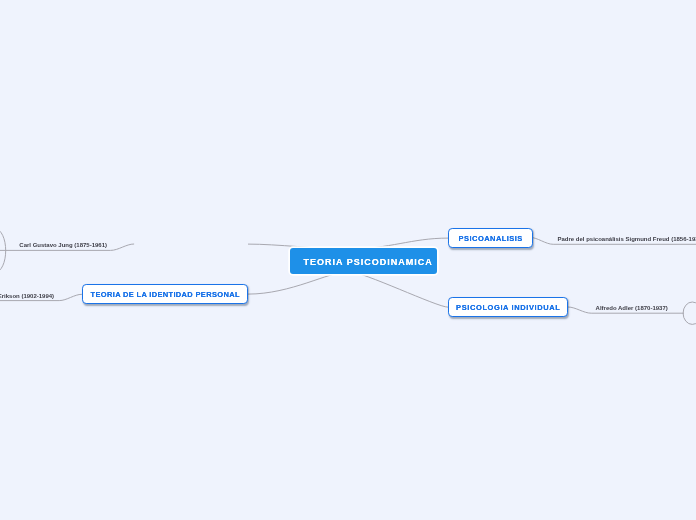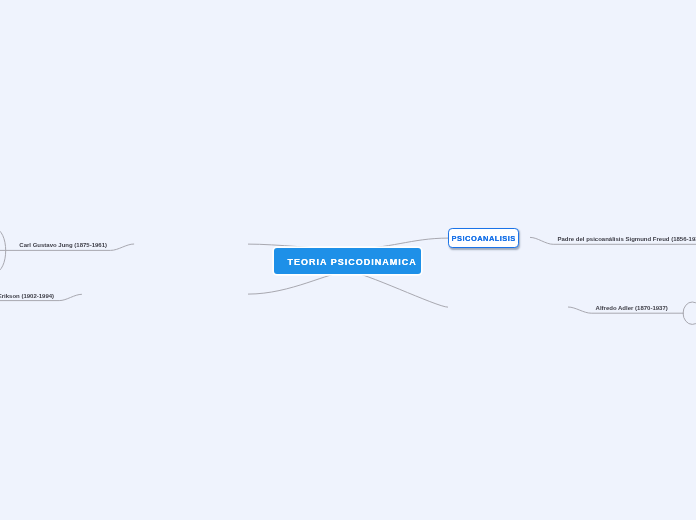--- a/index.html
+++ b/index.html
@@ -3,21 +3,21 @@
 <meta charset="utf-8">
 <style>
   html,body{margin:0;padding:0;}
   body{width:696px;height:520px;overflow:hidden;background:#eff3fd;
        font-family:"Liberation Sans",sans-serif;-webkit-font-smoothing:antialiased;}
   #canvas{position:relative;width:696px;height:520px;}
   svg.links{position:absolute;left:0;top:0;width:696px;height:520px;}
   .node{position:absolute;box-sizing:border-box;white-space:nowrap;}
   .root{background:#1e90e8;border-radius:3px;color:#fff;font-weight:bold;font-size:9px;letter-spacing:1px;text-shadow:0 0 .25px #fff;
         display:flex;align-items:center;justify-content:center;padding-top:2.8px;padding-left:9px;
-        box-shadow:0 0 0 1.7px #ffffff;}
+        box-shadow:0 0 0 1.7px #ffffff;margin-left:16px;}
   .branch{background:#fff;border:1.55px solid #1a73e8;border-radius:4.2px;color:#1a73e8;font-weight:bold;
         font-size:7.5px;letter-spacing:.45px;text-shadow:0 0 .25px #1a73e8;display:flex;align-items:center;justify-content:center;padding-top:1.4px;padding-left:.45px;
         box-shadow:1px 1.2px 1.6px rgba(40,60,90,.40);}
   .leaf{position:absolute;font-size:6px;font-weight:bold;color:#3d3d46;white-space:nowrap;}
 </style>
 </head>
 <body>
 
 <div id="canvas">
   <svg class="links" viewBox="0 0 696 520">
@@ -37,23 +37,29 @@
       <ellipse cx="-4.5" cy="250.6" rx="10.2" ry="21.5"></ellipse>
       <ellipse cx="692.3" cy="313.2" rx="9.2" ry="11.2"></ellipse>
     </g>
   </svg>
 
   <div class="node root" style="left:273.8px;top:247.7px;width:147.7px;height:25.9px;">
     <span>TEORIA PSICODINAMICA</span>
   </div>
 
 
+  <div class="node branch" style="letter-spacing:.33px;left:81.9px;top:283.8px;width:166.2px;height:20.6px;">
+    <span>TEORIA DE LA IDENTIDAD PERSONAL</span>
+  </div>
 
-  <div class="node branch" style="letter-spacing:.45px;left:448px;top:227.8px;width:71px;height:20.6px;">
+  <div class="node branch" style="letter-spacing:.45px;left:448px;top:227.8px;width:85px;height:20.6px;">
     <span>PSICOANALISIS</span>
   </div>
 
+  <div class="node branch" style="letter-spacing:.6px;left:448px;top:296.8px;width:120.1px;height:20.7px;">
+    <span>PSICOLOGIA INDIVIDUAL</span>
+  </div>
 
   <div class="leaf" style="left:19.3px;top:242px;">Carl Gustavo Jung (1875-1961)</div>
   <div class="leaf" style="left:-15.3px;top:293.4px;">Erik Erikson (1902-1994)</div>
   <div class="leaf" style="left:557.5px;top:236px;">Padre del psicoanálisis Sigmund Freud (1856-1939)</div>
   <div class="leaf" style="left:595.6px;top:305px;">Alfredo Adler (1870-1937)</div>
 </div>
 
 </body></html>

